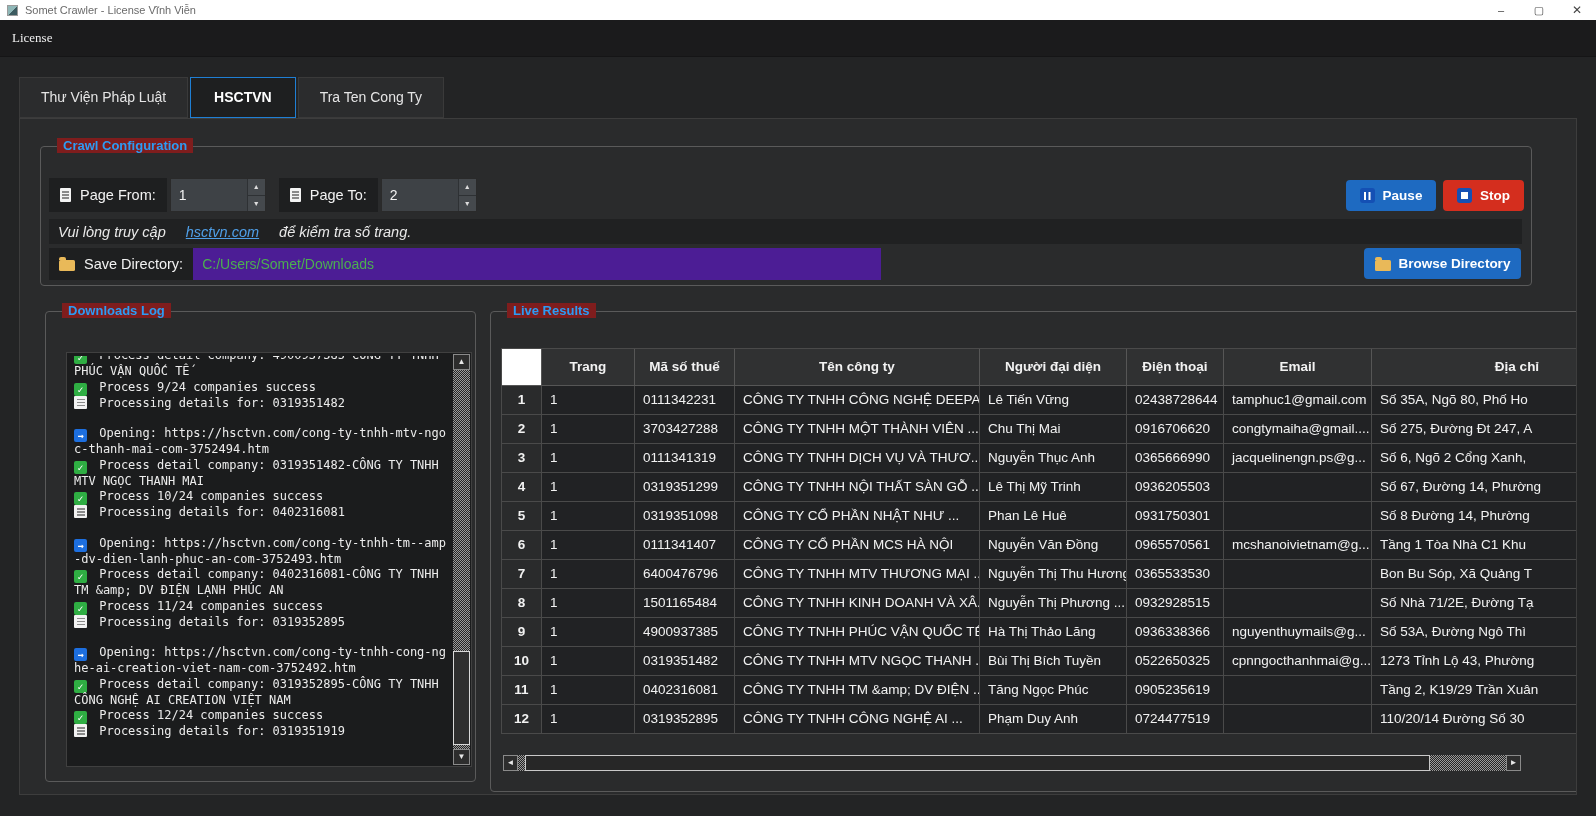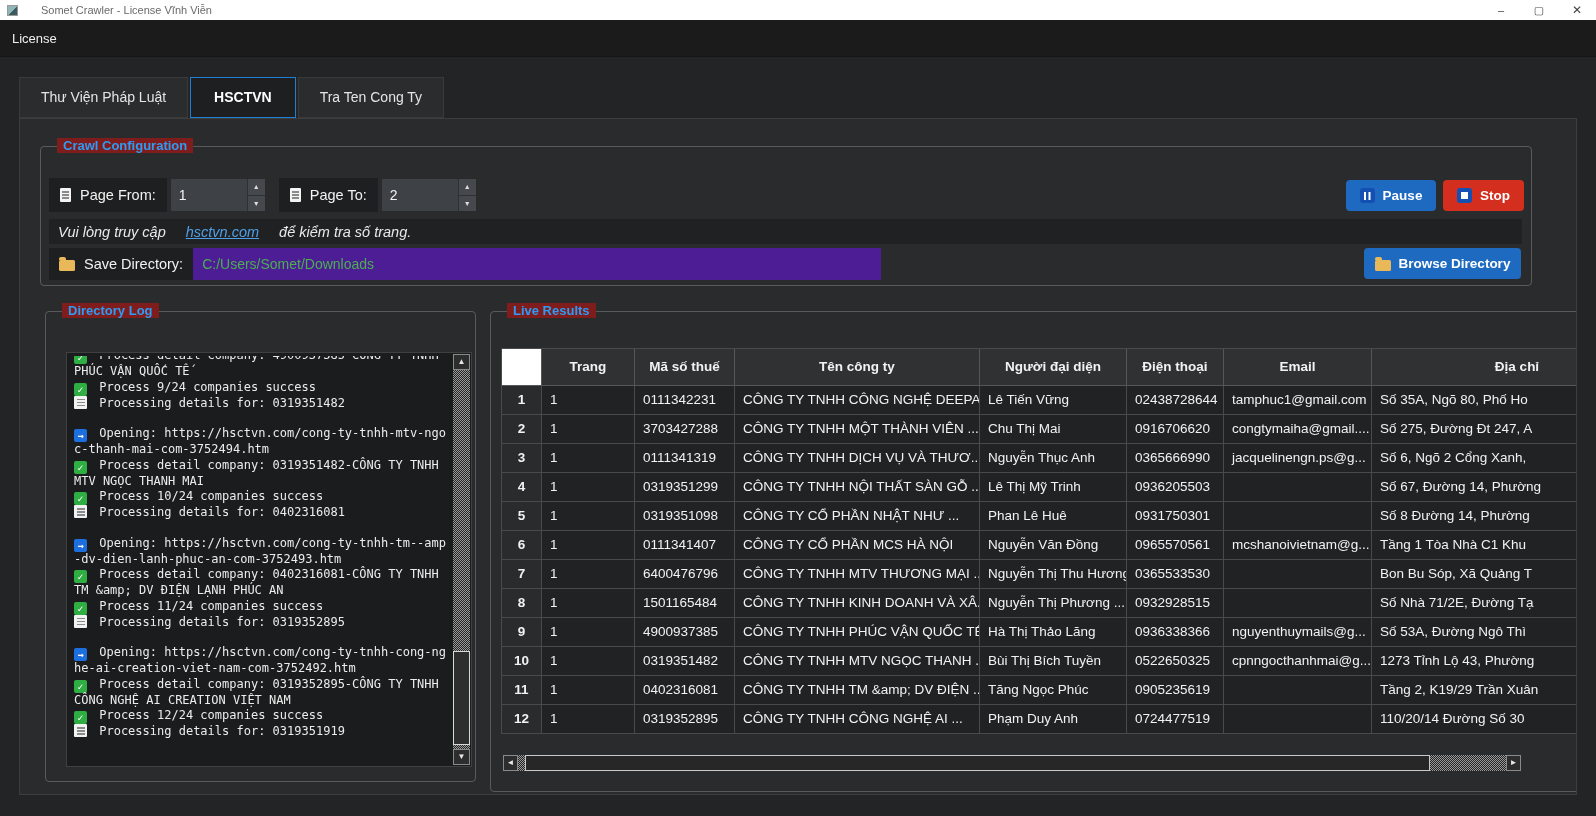--- a/index.html
+++ b/index.html
@@ -4,28 +4,28 @@
 <style>
   * { box-sizing: border-box; margin: 0; padding: 0; }
   html,body { width:1596px; height:816px; }
   body { font-family:"Liberation Sans",sans-serif; background:#1a1a1b; overflow:hidden; }
 
   .window { position:relative; width:1596px; height:816px; background:#232425; }
 
   
   .titlebar { height:20px; background:#ffffff; display:flex; align-items:center; padding-left:7px; gap:7px; }
   .app-icon { width:11px; height:11px; background:linear-gradient(135deg,#8fb7b7 50%,#3c5b60 50%); border:1px solid #9a9a9a; }
-  .title-text { font-size:11px; color:#6a6a6a;margin-left:16px; }
+  .title-text { font-size:11px; color:#6a6a6a; }
   .win-controls { margin-left:auto; display:flex; height:20px; }
   .win-btn { width:38px; text-align:center; font-size:11px; color:#444; line-height:20px; }
   .win-btn.close { font-size:12px; }
 
   
   .menubar { height:37px; background:#1b1b1c; display:flex; align-items:center; border-bottom:1px solid #151516; }
-  .menu-item { padding:0 12px; font-size:13px; color:#f0f0f0; }
+  .menu-item { padding:0 12px; font-size:13px; color:#f0f0f0;font-family:Liberation Serif, serif; }
 
   
   .tabbar { display:flex; margin:20px 0 0 19px; gap:2px; }
   .tab { height:41px; line-height:39px; padding:0 21px; font-size:14px; color:#e5e5e5;
          background:#2b2c2d; border:1px solid #3a3a3a; }
   .tab.active { background:#1e1f20; border:1px solid #1f7fd4; color:#fff; font-weight:bold; padding:0 23px; }
 
   .tab-panel { position:relative; margin:0 19px; height:677px; background:#2a2b2c;
                border:1px solid #3d3d3d; overflow:hidden; }
 
@@ -199,21 +199,21 @@
         <div class="save-path">C:/Users/Somet/Downloads</div>
       </div>
 
       <div class="btn btn-browse">
         <span class="folder-ic"></span>
         <span>Browse Directory</span>
       </div>
     </div>
 
     <div class="group log-group">
-      <span class="group-title">Directory Log</span>
+      <span class="group-title">Downloads Log</span>
       <div class="log-box">
         <div class="log-content">
             <div class="log-line clipped"><span class="li check"></span> Process detail company: 4900937385-CÔNG TY TNHH PHÚC VẬN QUỐC TẾ</div>
             <div class="log-line"><span class="li check"></span> Process 9/24 companies success</div>
             <div class="log-line"><span class="li doc"></span> Processing details for: 0319351482</div>
             <div class="log-gap"></div>
             <div class="log-line"><span class="li open"></span> Opening: https://hsctvn.com/cong-ty-tnhh-mtv-ngoc-thanh-mai-com-3752494.htm</div>
             <div class="log-line"><span class="li check"></span> Process detail company: 0319351482-CÔNG TY TNHH MTV NGỌC THANH MAI</div>
             <div class="log-line"><span class="li check"></span> Process 10/24 companies success</div>
             <div class="log-line"><span class="li doc"></span> Processing details for: 0402316081</div>

